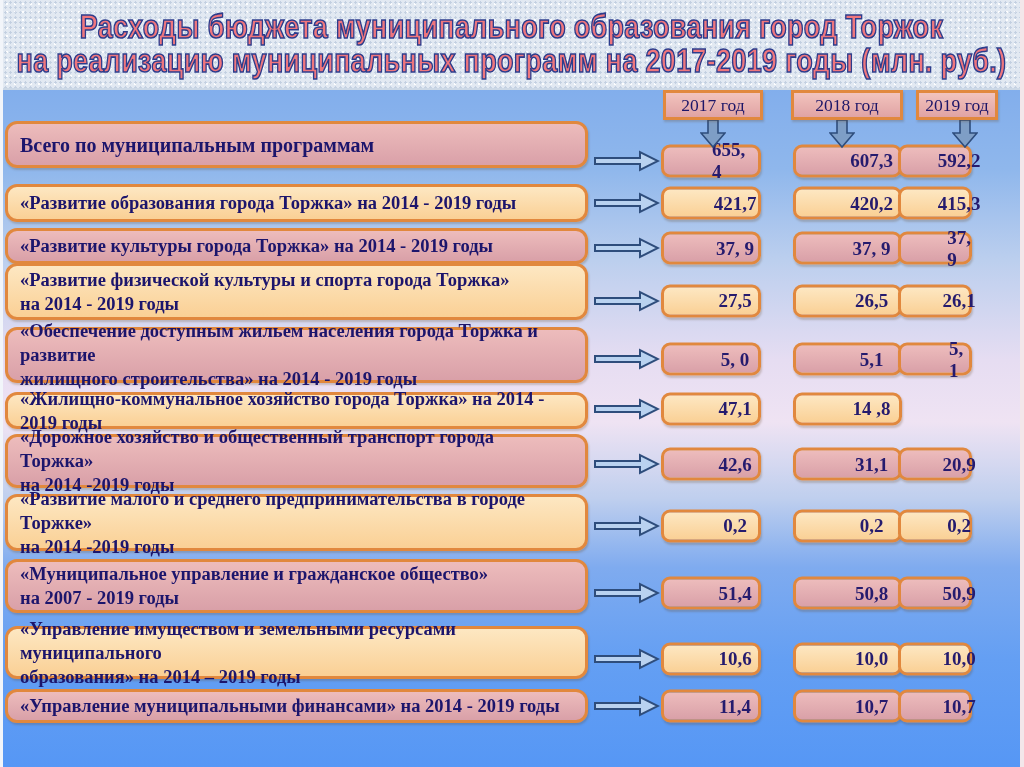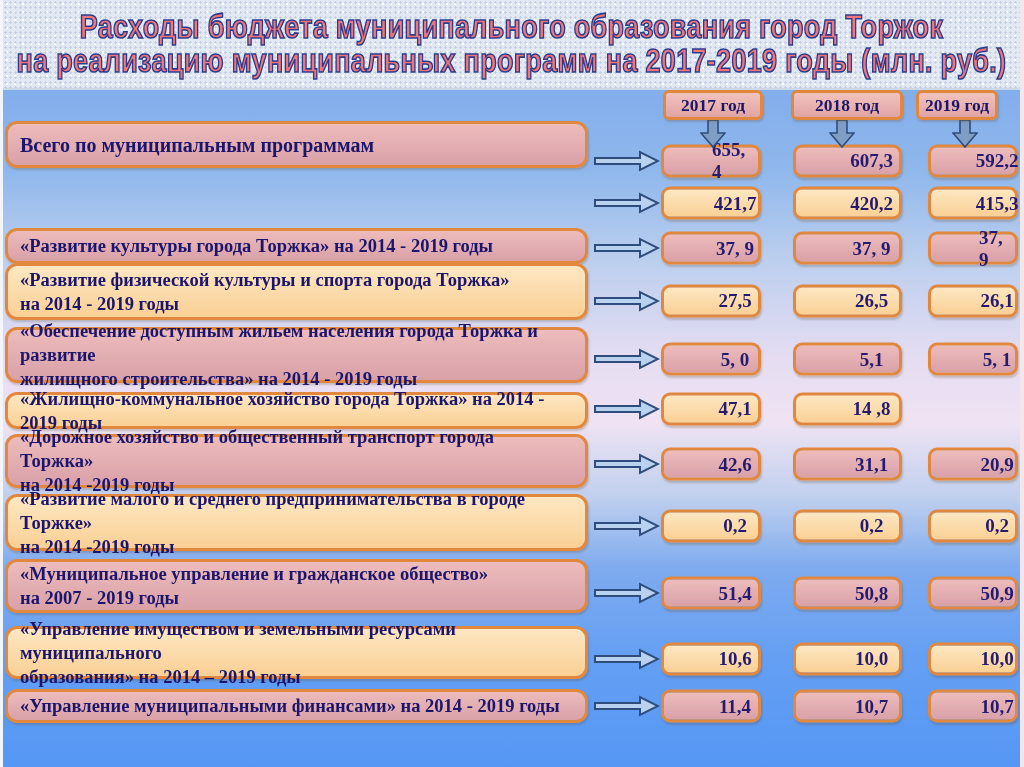--- a/index.html
+++ b/index.html
@@ -30,23 +30,23 @@
     font-weight:800;font-size:27px;letter-spacing:.3px;
     color:#ef767d;-webkit-text-stroke:1.3px #2c3c8c;
     text-shadow:1px 1px 0 rgba(255,255,255,.55);
     transform:scaleY(1.22);transform-origin:center;
     line-height:34px;white-space:nowrap;
   }
   
   .year-box{
     position:absolute;top:90px;height:30px;z-index:2;
     background:linear-gradient(180deg,#f2c3bd,#e0a3a4);
-    border:3px solid #e1883e;border-radius:6px;box-sizing:border-box;
+    border:3px solid #e1883e;border-radius:0;box-sizing:border-box;
     display:flex;align-items:center;justify-content:center;
-    font-weight:bold;font-size:17.5px;color:#1d1668;
+    font-weight:normal;font-size:17.5px;color:#1d1668;
     box-shadow:1px 2px 2px rgba(100,70,40,.25);
   }
   .down-arrow{position:absolute;top:119px;z-index:1;}
   
   .row{position:absolute;left:0;width:100%;}
   .label-box{
     position:absolute;left:2px;top:0;width:583px;height:100%;
     border:3px solid #e1883e;border-radius:12px;box-sizing:border-box;
     display:flex;align-items:center;
     padding:2px 20px 2px 12px;
@@ -66,21 +66,21 @@
   .val{
     position:absolute;top:calc(50% + var(--voff,0px));transform:translateY(-50%);
     height:33px;border:3px solid #e1883e;border-radius:9px;box-sizing:border-box;
     display:flex;align-items:center;justify-content:center;
     font-weight:bold;font-size:19px;color:#251b6e;
     box-shadow:1px 2px 2px rgba(100,70,40,.25);
     padding-left:48px;
   }
   .v1{left:658px;width:100px;}
   .v2{left:790px;width:109px;}
-  .v3{left:925px;width:90px;}
+  .v3{left:895px;width:74px;}
 </style>
 </head>
 <body>
 
 <div class="slide">
 
   <header class="title-band">
     <span class="title-line">Расходы бюджета муниципального образования город Торжок</span>
     <span class="title-line">на реализацию муниципальных программ на 2017-2019 годы (млн. руб.)</span>
   </header>
@@ -111,20 +111,23 @@
       </div>
     <svg class="h-arrow" width="66" height="24" viewBox="0 0 66 24">
         <path d="M1 9 H46 V3 L64 12 L46 21 V15 H1 Z" fill="#b9d2f0" stroke="#2e4d7c" stroke-width="2"></path>
       </svg>
     <div class="val v1">655, 4</div>
     <div class="val v2">607,3</div>
     <div class="val v3">592,2</div>
   </div>
 
   <div class="row peach" style="top:184px;height:38px">
+    <div class="label-box">
+        <span>«Развитие образования  города Торжка» на 2014  - 2019 годы</span>
+      </div>
     <svg class="h-arrow" width="66" height="24" viewBox="0 0 66 24">
         <path d="M1 9 H46 V3 L64 12 L46 21 V15 H1 Z" fill="#b9d2f0" stroke="#2e4d7c" stroke-width="2"></path>
       </svg>
     <div class="val v1">421,7</div>
     <div class="val v2">420,2</div>
     <div class="val v3">415,3</div>
   </div>
 
   <div class="row pink" style="top:228px;height:36px;--voff:2px">
     <div class="label-box">

